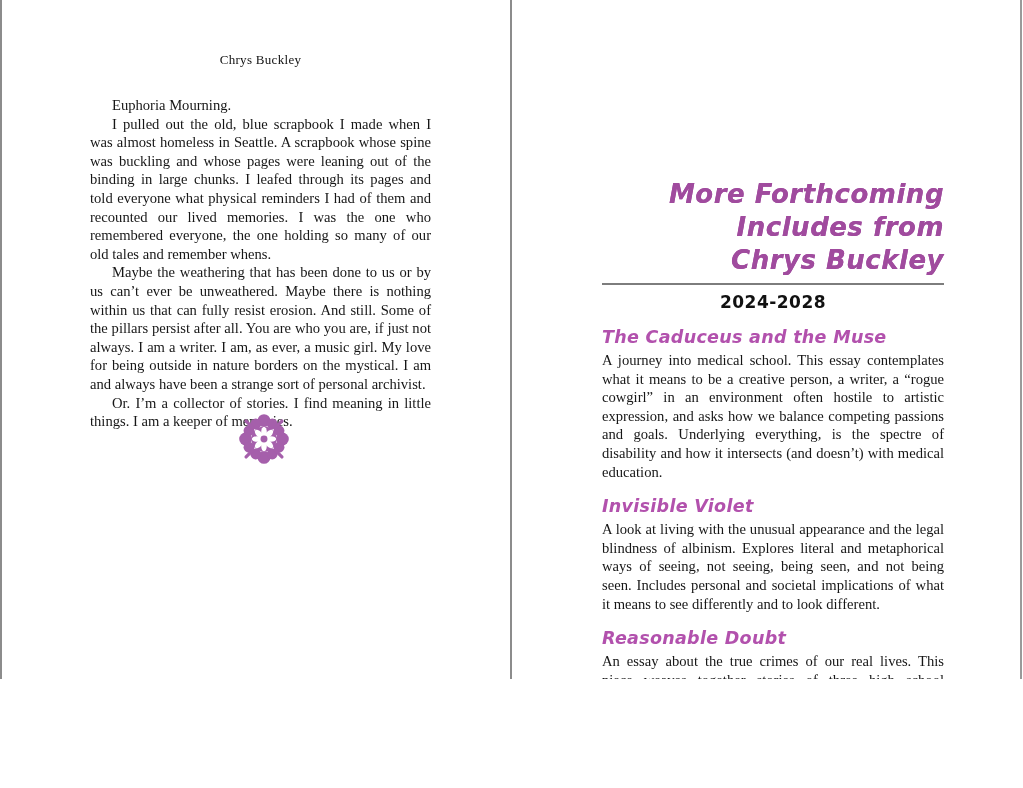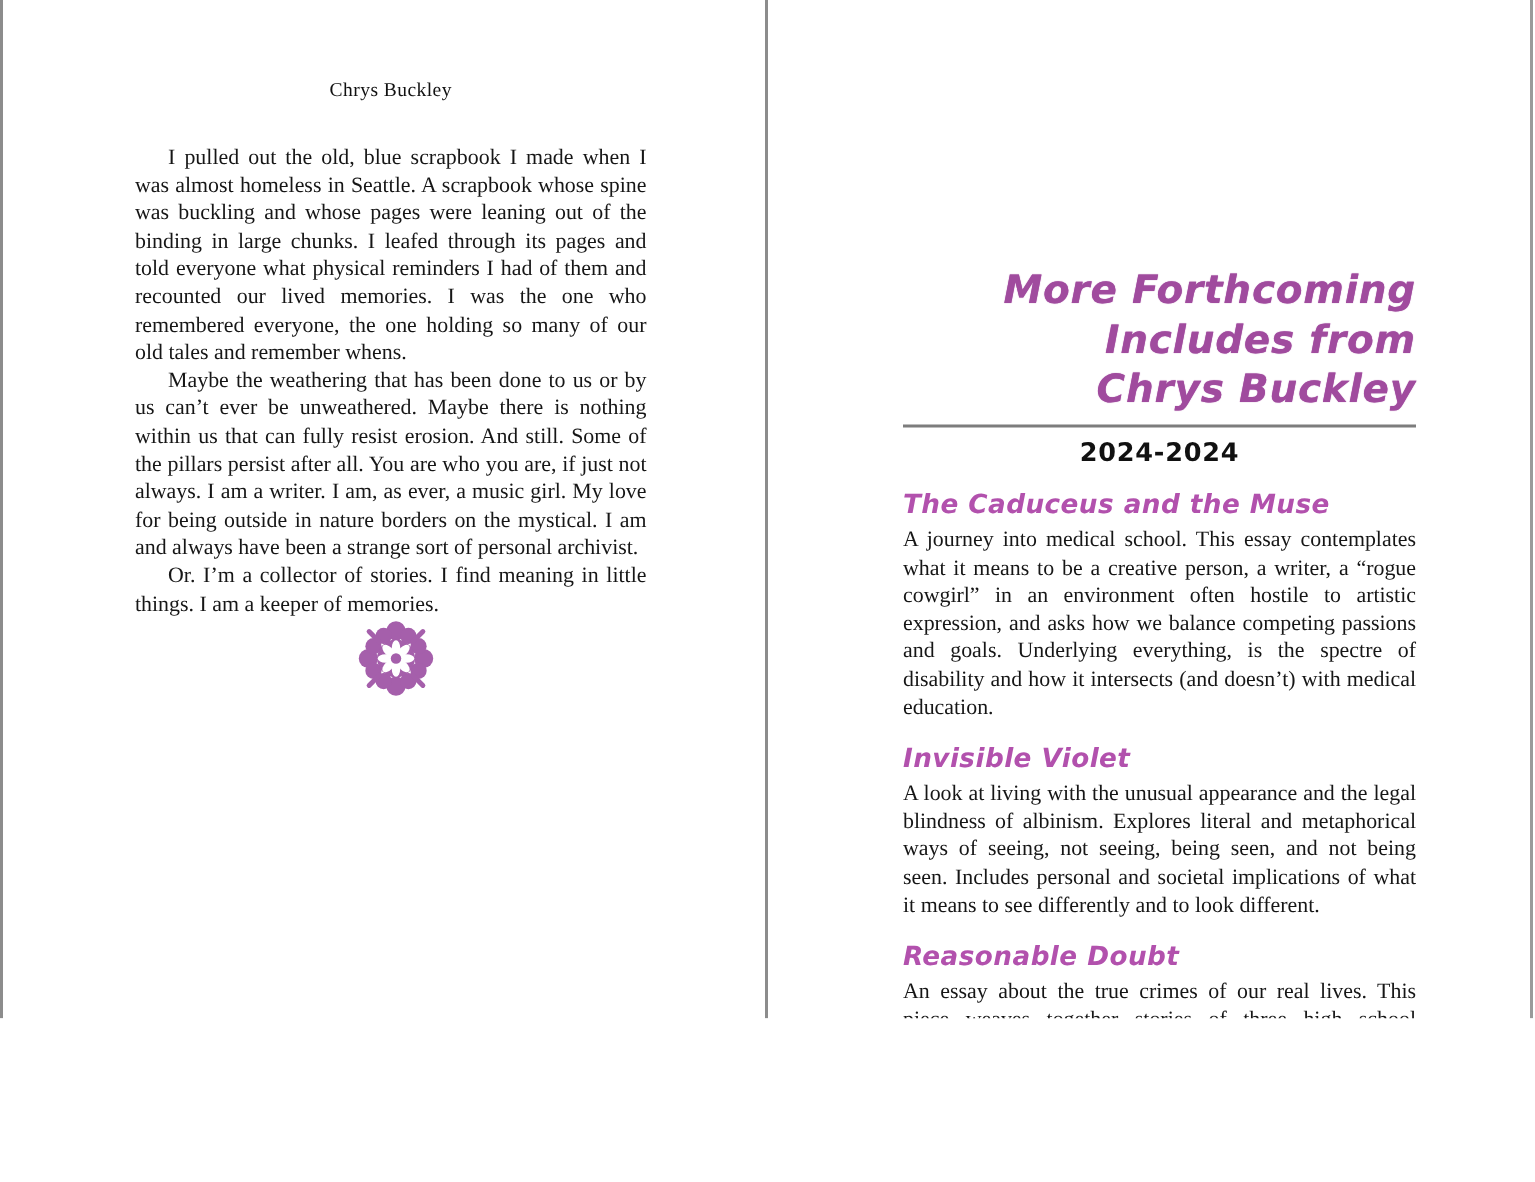--- a/index.html
+++ b/index.html
@@ -73,20 +73,21 @@
 <div class="spread">
 
   <div class="edge-line edge-left"></div>
   <div class="edge-line edge-center"></div>
   <div class="edge-line edge-right"></div>
 
   <div>
     <div class="running-header">Chrys Buckley</div>
 
     <div class="left-body">
+      <p>Euphoria Mourning.</p>
       <p>I pulled out the old, blue scrapbook I made when I was almost homeless in Seattle. A scrapbook whose spine was buckling and whose pages were leaning out of the binding in large chunks. I leafed through its pages and told everyone what physical reminders I had of them and recounted our lived memories. I was the one who remembered everyone, the one holding so many of our old tales and remember whens.</p>
       <p>Maybe the weathering that has been done to us or by us can’t ever be unweathered. Maybe there is nothing within us that can fully resist erosion. And still. Some of the pillars persist after all. You are who you are, if just not always. I am a writer. I am, as ever, a music girl. My love for being outside in nature borders on the mystical. I am and always have been a strange sort of personal archivist.</p>
       <p>Or. I’m a collector of stories. I find meaning in little things. I am a keeper of memories.</p>
     </div>
 
     <div class="ornament-wrap">
       <svg width="62" height="62" viewBox="0 0 64 64" aria-hidden="true">
         <g fill="var(--flower-purple,#a55fab)">
 
           <circle cx="32" cy="13" r="6.6"></circle>
@@ -126,21 +127,21 @@
     <div class="page-number">27</div>
   </div>
 
   <div class="right-content">
     <div class="book-title">
       <div>More Forthcoming</div>
       <div>Includes from</div>
       <div>Chrys Buckley</div>
     </div>
     <hr class="title-rule">
-    <div class="date-range">2024-2024</div>
+    <div class="date-range">2024-2028</div>
 
     <div class="section">
       <div class="section-heading">The Caduceus and the Muse</div>
       <div class="section-body">A journey into medical school. This essay contemplates what it means to be a creative person, a writer, a “rogue cowgirl” in an environment often hostile to artistic expression, and asks how we balance competing passions and goals. Underlying everything, is the spectre of disability and how it intersects (and doesn’t) with medical education.</div>
     </div>
 
     <div class="section">
       <div class="section-heading">Invisible Violet</div>
       <div class="section-body">A look at living with the unusual appearance and the legal blindness of albinism. Explores literal and metaphorical ways of seeing, not seeing, being seen, and not being seen. Includes personal and societal implications of what it means to see differently and to look different.</div>
     </div>

